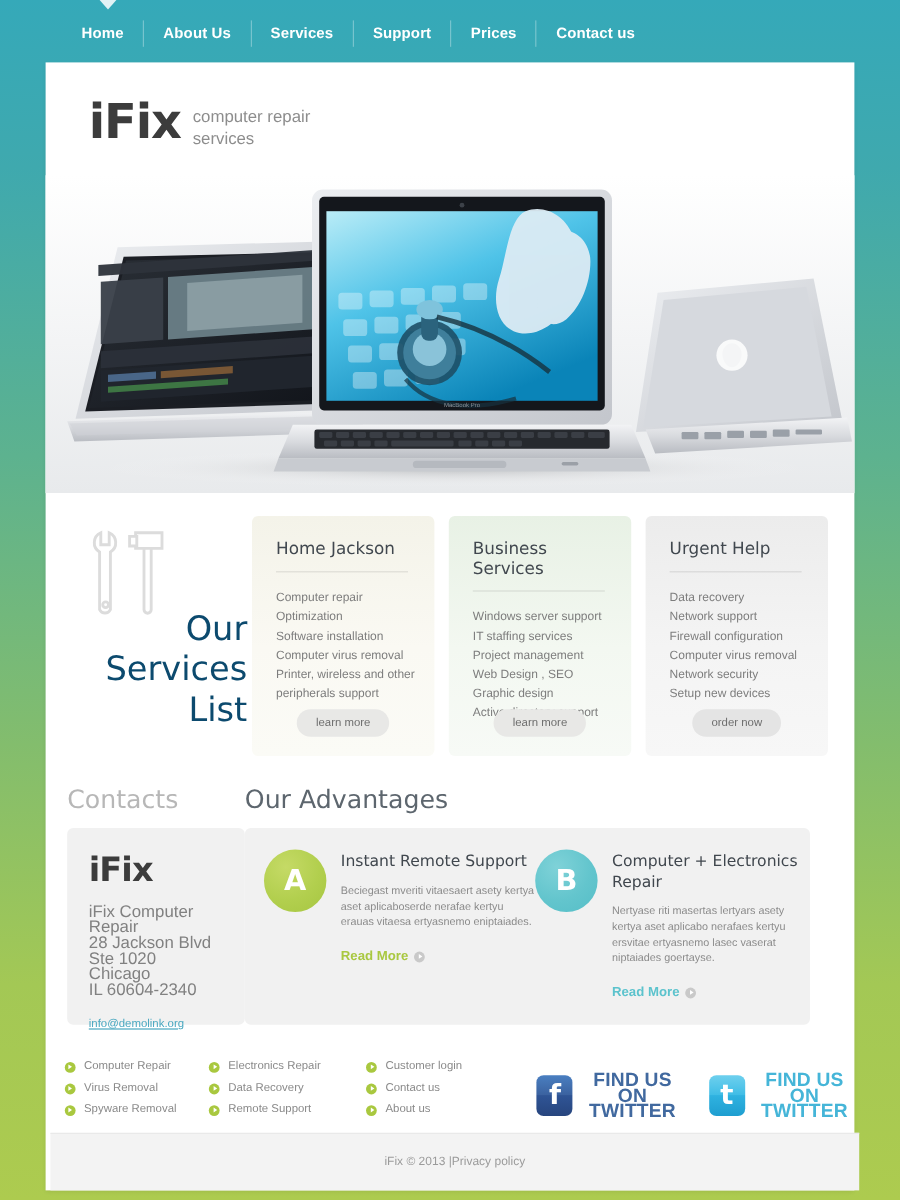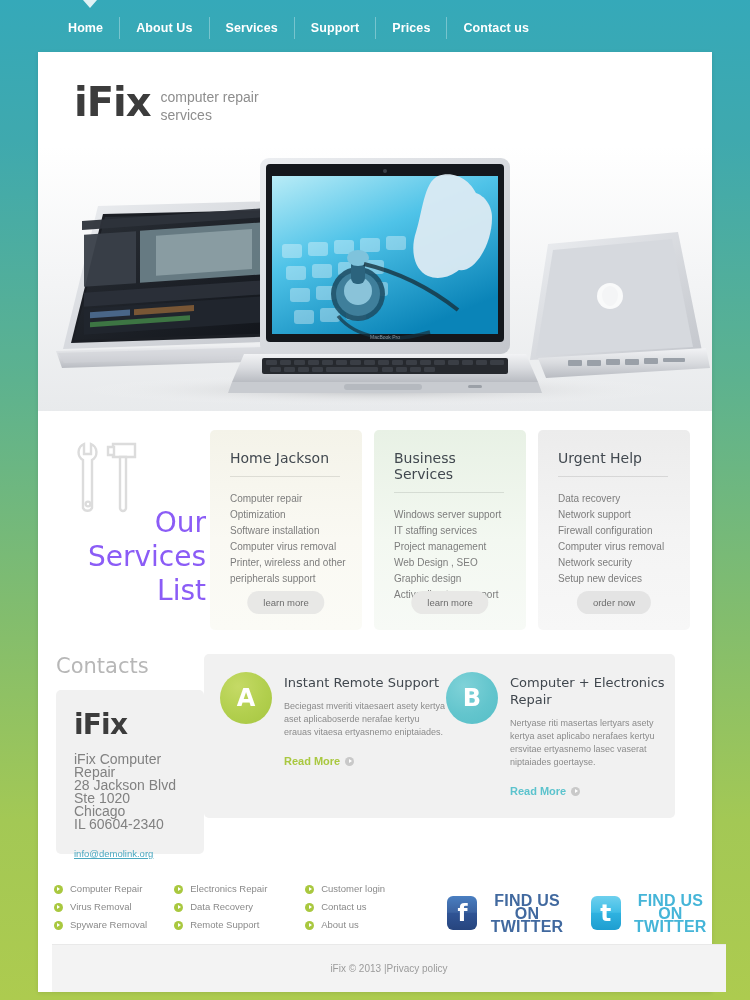--- a/index.html
+++ b/index.html
@@ -131,21 +131,21 @@
   }
   .svc-left {
     width: 172px;
     padding-left: 18px;
     padding-top: 8px;
   }
   .tools-icon { margin-left: 14px; margin-bottom: -14px; }
   .svc-left h2 {
     font-size: 28px;
     font-weight: normal;
-    color: #8b5cf6;
+    color: #0c4a6e;
     text-align: right;
     line-height: 34px;
     padding-right: 4px;
     font-family: "DejaVu Sans", sans-serif;
   }
 
   .cards { display: flex; gap: 12px; }
   .card {
     width: 152px;
     height: 200px;
@@ -369,21 +369,21 @@
     font-weight: bold;
     letter-spacing: 0.2px;
     text-align: center;
   }
   .soc .txt.fb { color: #41699f; }
   .soc .txt.tw { color: #45b5d8; }
 
   
   .copyright {
     position: absolute;
-    bottom: 0; left: 14px;
+    bottom: 0; left: 4px;
     width: 674px;
     height: 48px;
     background: #f3f3f3;
     display: flex;
     align-items: center;
     justify-content: center;
     border-top: 1px solid #e9e9e9;
   }
   .copyright span { font-size: 10px; color: #9b9b9b; }
   .copyright a { font-size: 10px; color: #9b9b9b; text-decoration: none; }
@@ -634,20 +634,21 @@
           <div>iFix Computer Repair</div>
           <div>28 Jackson Blvd Ste 1020</div>
           <div>Chicago</div>
           <div>IL 60604-2340</div>
         </address>
         <a>info@demolink.org</a>
       </div>
     </div>
 
     <div class="adv-col">
+      <h2 class="sec-title dark">Our Advantages</h2>
       <div class="adv-box">
 
         <div class="adv">
           <div class="circle a">A</div>
           <div class="body">
             <h4>Instant Remote Support</h4>
             <p>Beciegast mveriti vitaesaert asety kertya aset aplicaboserde nerafae kertyu erauas vitaesa ertyasnemo eniptaiades.</p>
             <a class="more g">
                 <span>Read More</span>
                 <i class="ar"></i>

